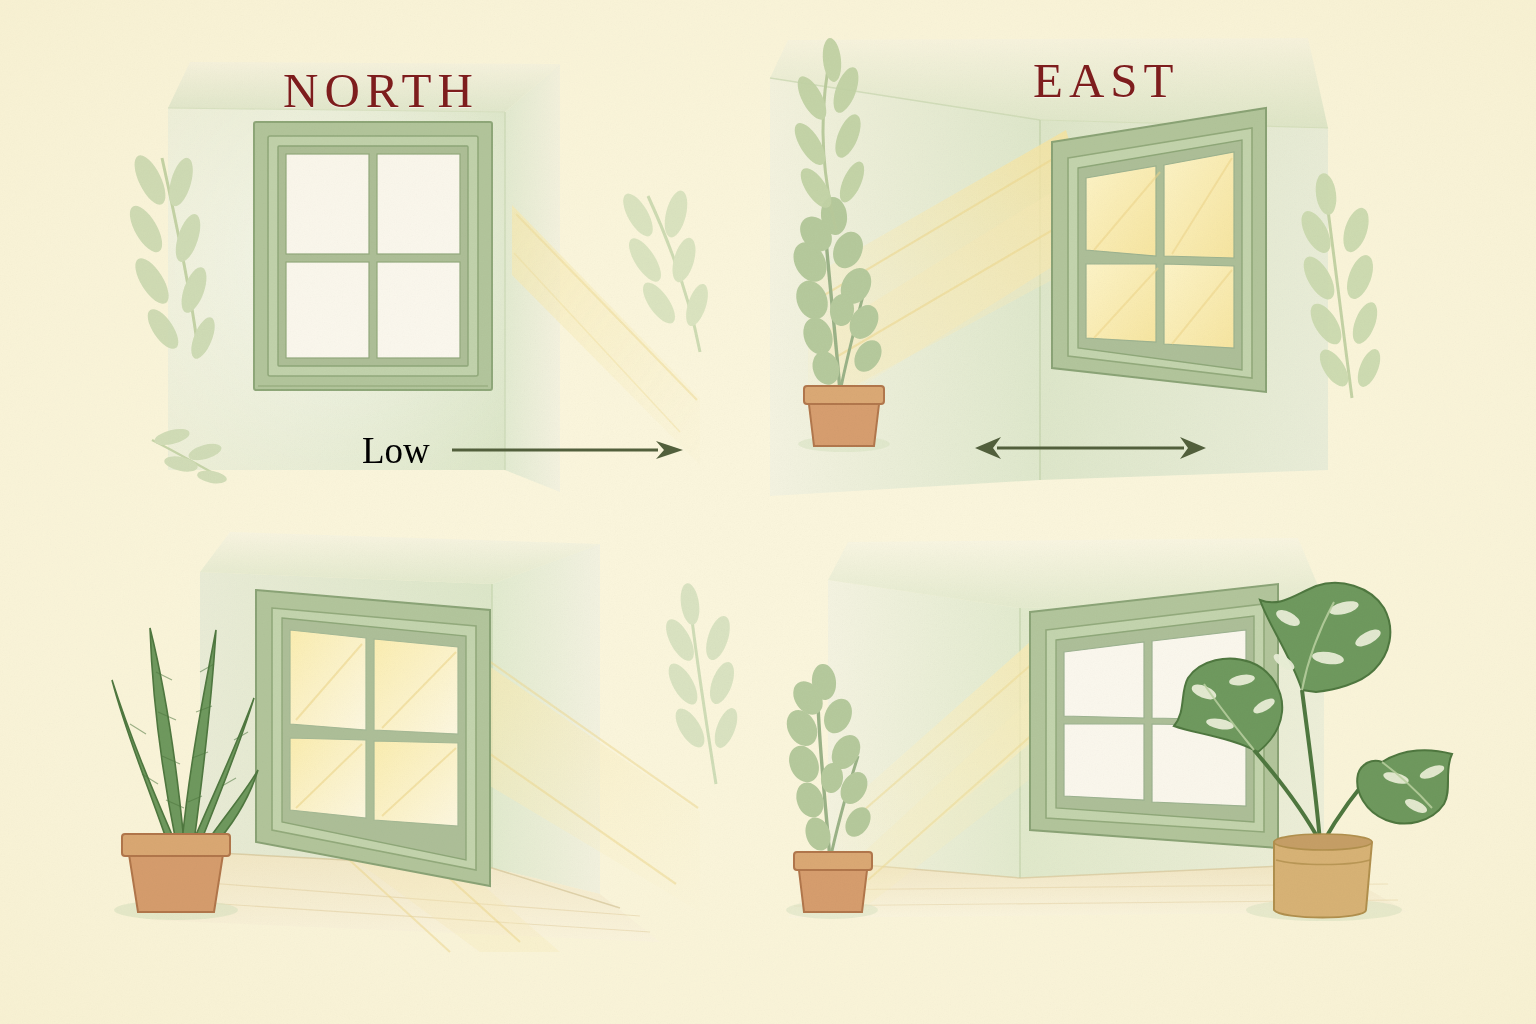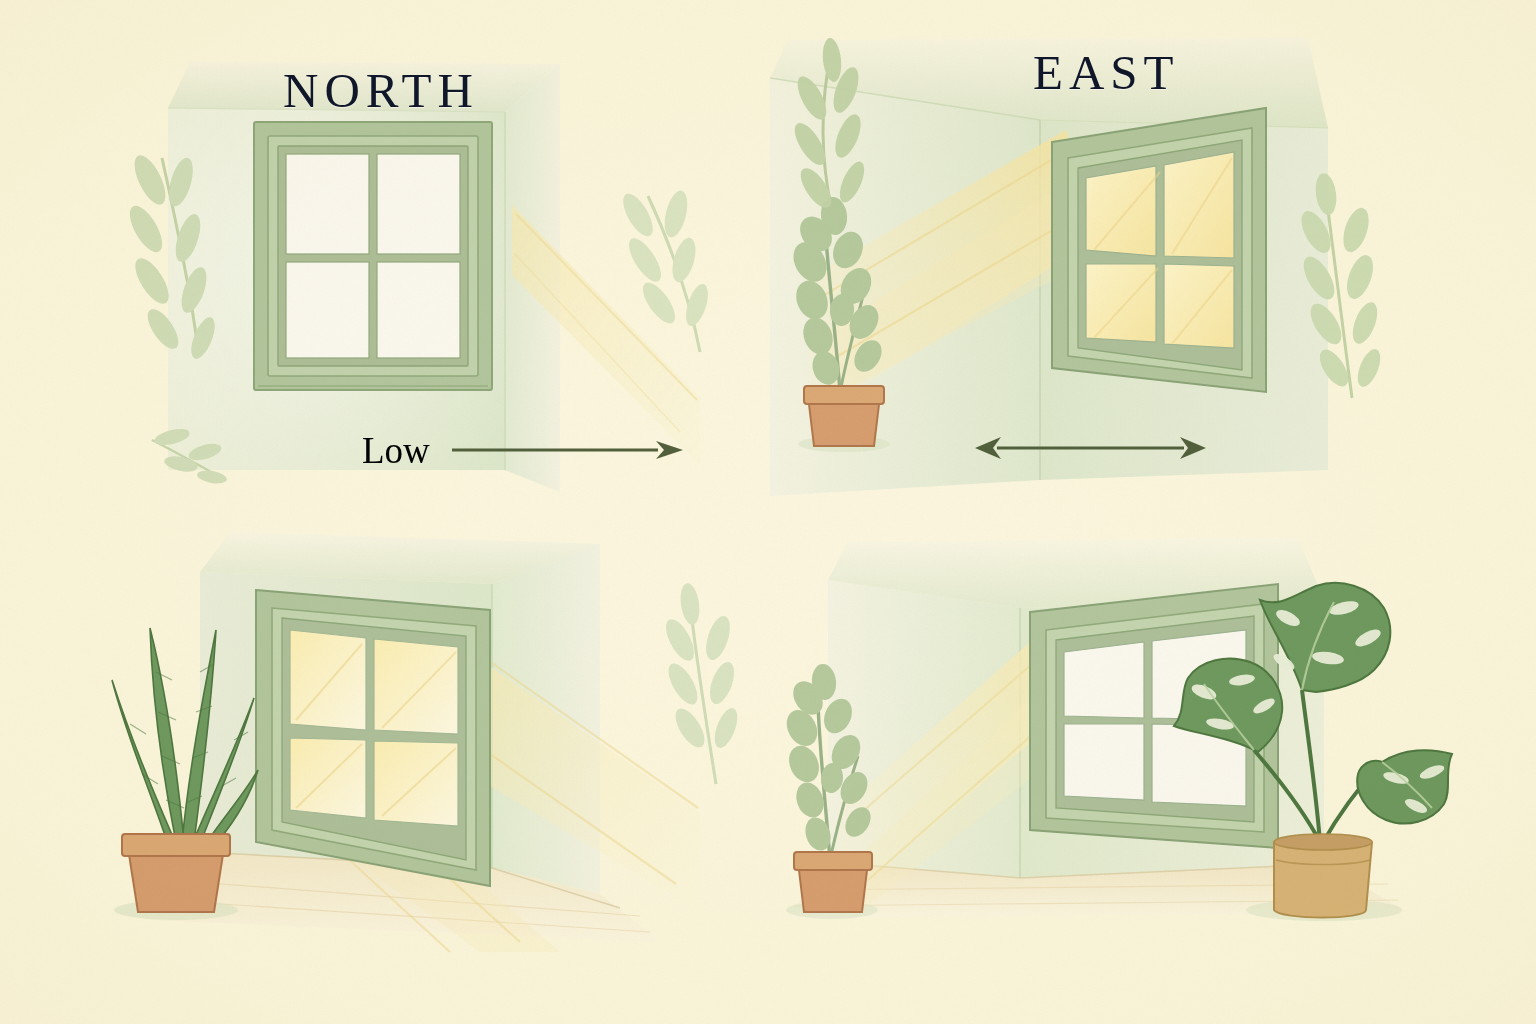--- a/index.html
+++ b/index.html
@@ -20,21 +20,21 @@
     opacity: .5; mix-blend-mode: multiply;
   }
   .panel { position: absolute; }
   .svgfill { position:absolute; inset:0; width:100%; height:100%; display:block; }
 
   .dir-title {
     position: absolute;
     font-family: "Liberation Serif", "DejaVu Serif", serif;
     font-size: 49px;
     letter-spacing: 6px;
-    color: #0f172a;
+    color: #7f1d1d;
     white-space: nowrap;
     text-shadow: 0 1px 0 rgba(255,255,255,.55);
   }
   .lvl-label {
     position: absolute;
     font-family: "Liberation Serif", "DejaVu Serif", serif;
     font-size: 37px;
     color: #000000;
     white-space: nowrap;
   }
@@ -260,21 +260,21 @@
         <ellipse cx="551" cy="278" rx="11" ry="24" transform="rotate(-30 551 278)"></ellipse>
         <ellipse cx="592" cy="277" rx="11" ry="23" transform="rotate(20 592 277)"></ellipse>
         <ellipse cx="558" cy="324" rx="11" ry="23" transform="rotate(-32 558 324)"></ellipse>
         <ellipse cx="597" cy="323" rx="10" ry="22" transform="rotate(21 597 323)"></ellipse>
         <ellipse cx="566" cy="368" rx="10" ry="21" transform="rotate(-33 566 368)"></ellipse>
         <ellipse cx="601" cy="368" rx="9" ry="20" transform="rotate(22 601 368)"></ellipse>
         <ellipse cx="558" cy="194" rx="10" ry="21" transform="rotate(-8 558 194)"></ellipse>
       </g>
     </svg>
 
-    <div class="dir-title" style="left:265px;top:44px;">EAST</div>
+    <div class="dir-title" style="left:265px;top:52px;">EAST</div>
 
     <div class="arrow-wrap" style="left:205px;top:432px;width:235px;height:32px;">
       <svg viewBox="0 0 235 32" width="235" height="32">
         <line x1="24" y1="16" x2="211" y2="16" stroke="#52603c" stroke-width="3"></line>
         <polygon points="28,5 2,16 28,27 20,16" fill="#52603c"></polygon>
         <polygon points="207,5 233,16 207,27 215,16" fill="#52603c"></polygon>
       </svg>
     </div>
   </div>
 

